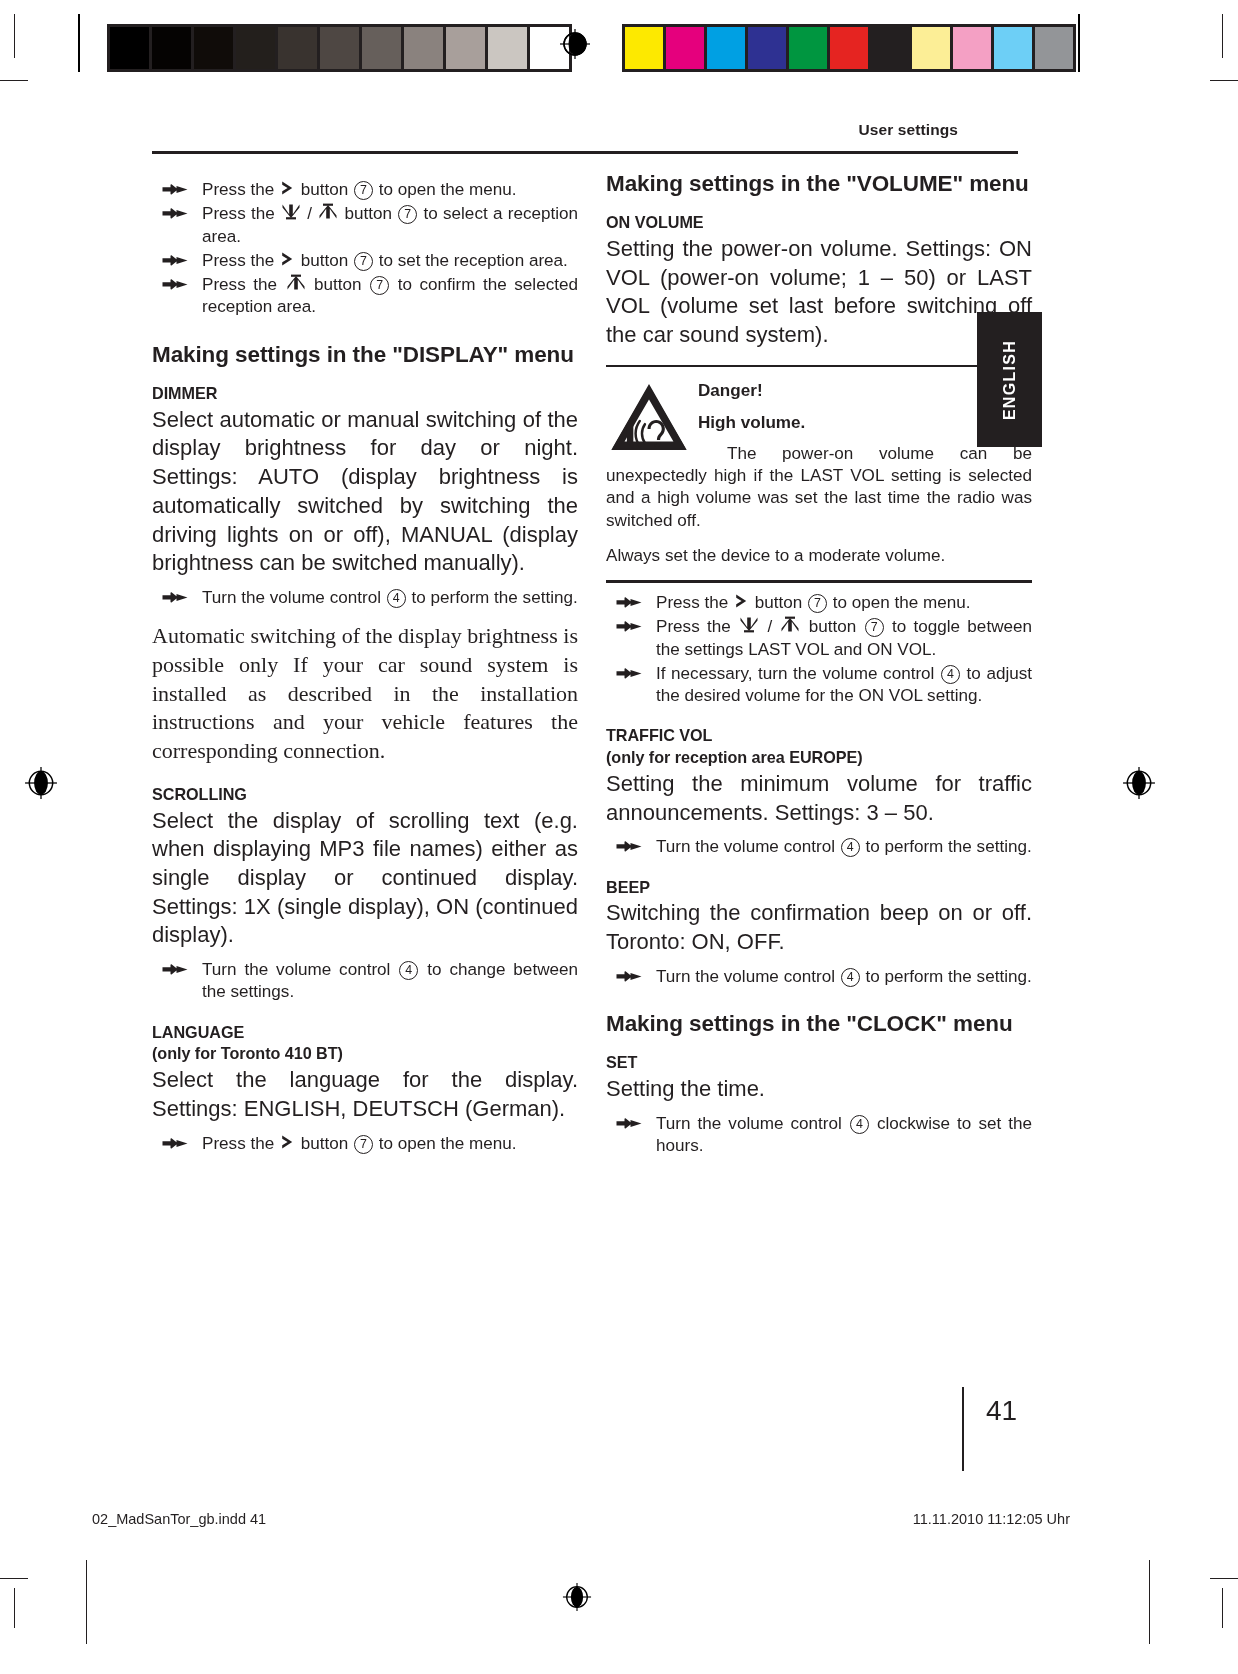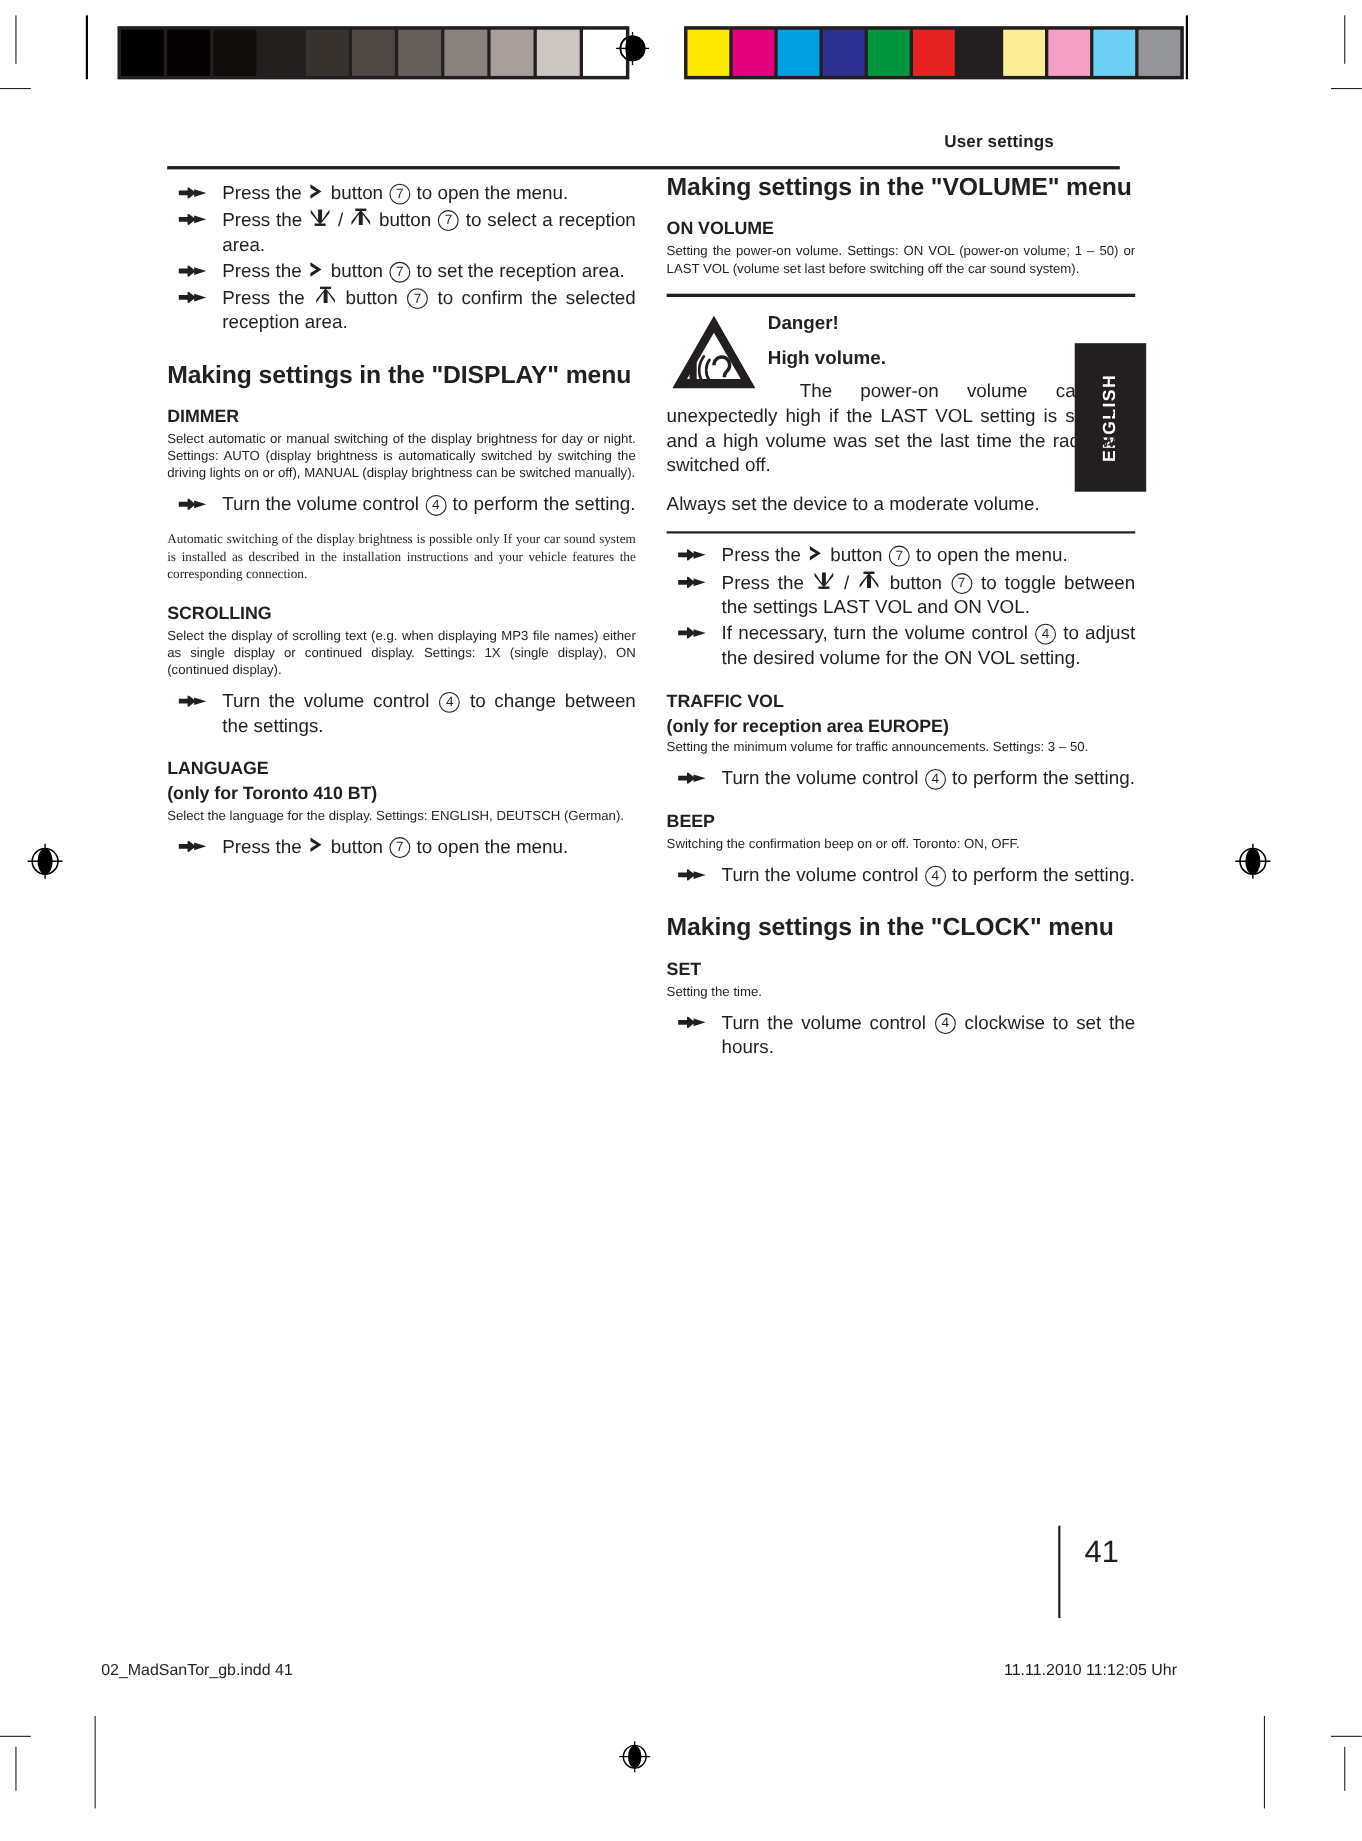--- a/index.html
+++ b/index.html
@@ -98,21 +98,21 @@
     white-space: nowrap;
     color: #ffffff;
     font-size: 16px;
     font-weight: bold;
     letter-spacing: 1.3px;
   }
 
   
   .col {
     position: absolute;
-    top: 156px;
+    top: 170px;
     width: 426px;
   }
   .col-left  { left: 152px; }
   .col-right { left: 606px; }
 
   h2.section-title {
     font-size: 22.5px;
     font-weight: bold;
     line-height: 1.21;
     margin: 22px 0 13px 0;
@@ -125,21 +125,21 @@
     font-size: 16.2px;
     font-weight: bold;
     line-height: 1.22;
     margin: 19px 0 2px 0;
     color: #231f20;
     letter-spacing: -0.05px;
   }
   h3.sub-title.first { margin-top: 16px; }
 
   p.body {
-    font-size: 12px;
+    font-size: 22px;
     line-height: 1.305;
     margin: 0 0 0 0;
     text-align: justify;
     text-justify: inter-word;
     color: #231f20;
     hyphens: manual;
   }
   p.body.nojust { text-align: left; }
 
   

